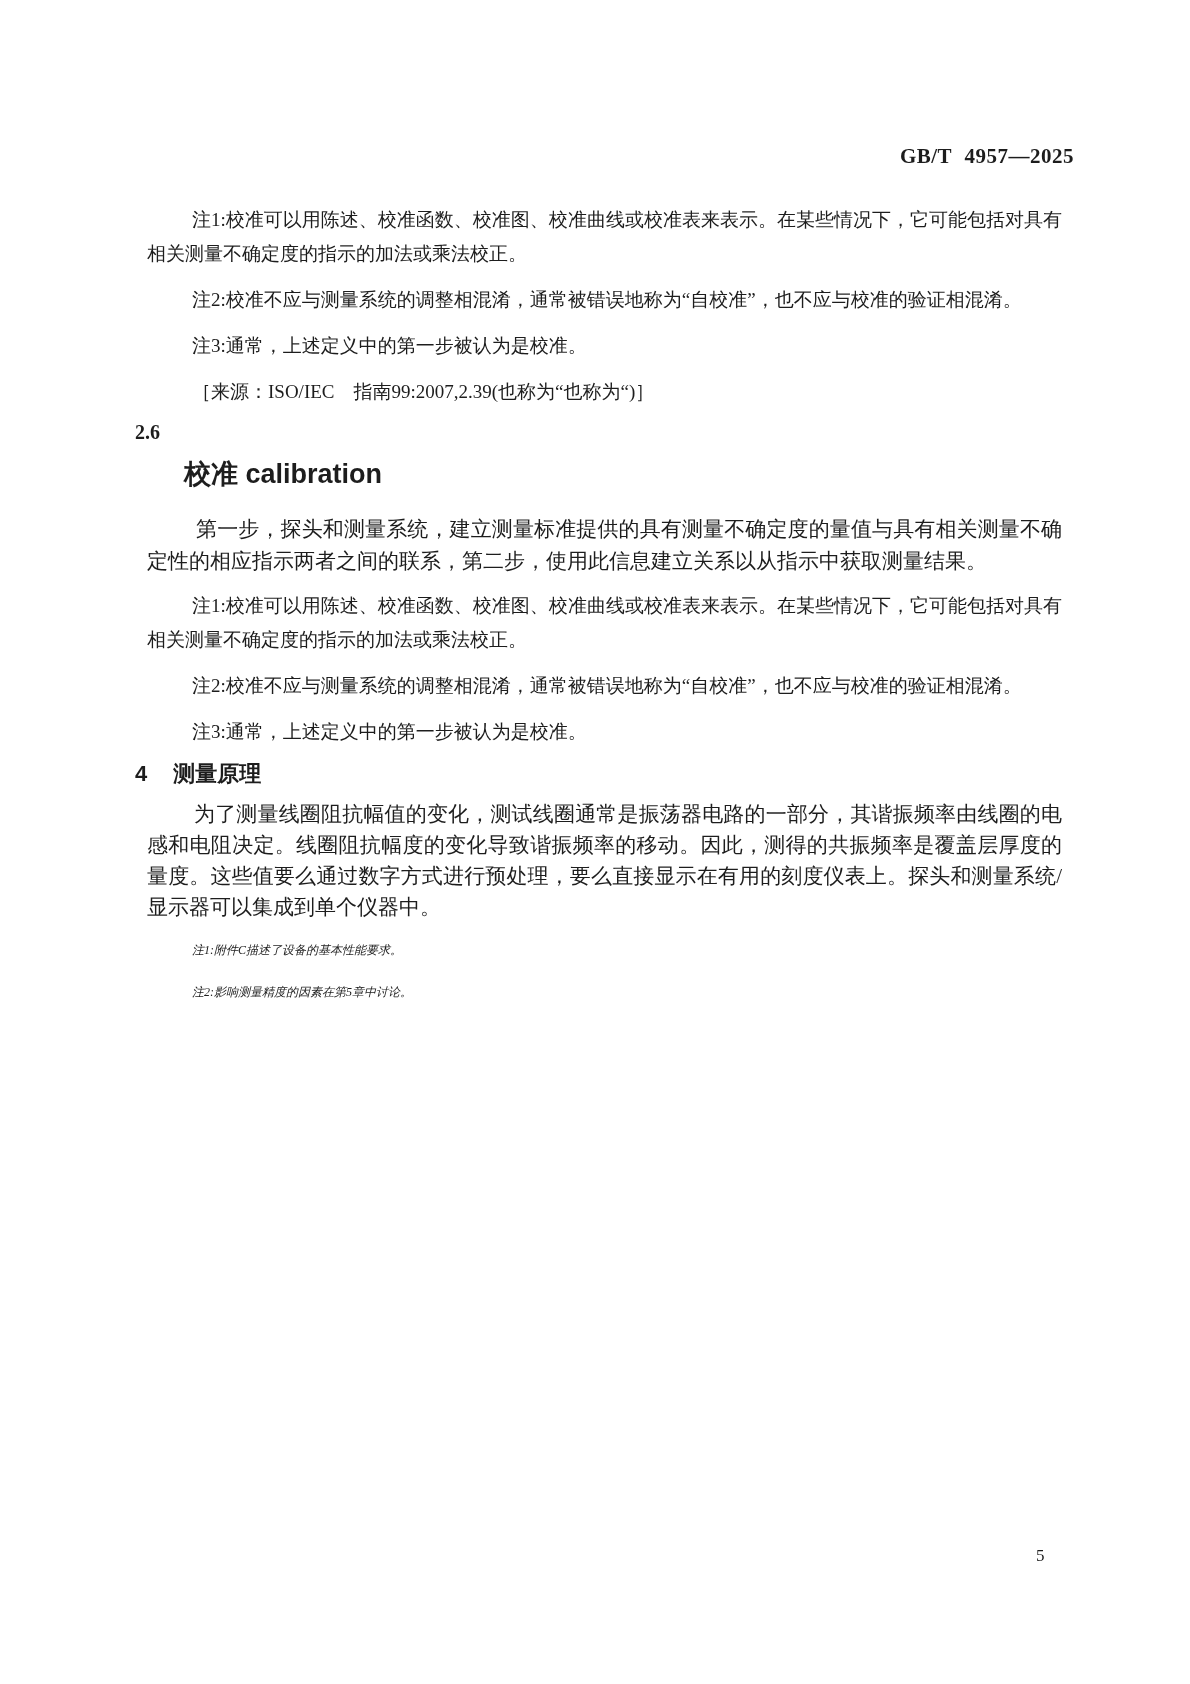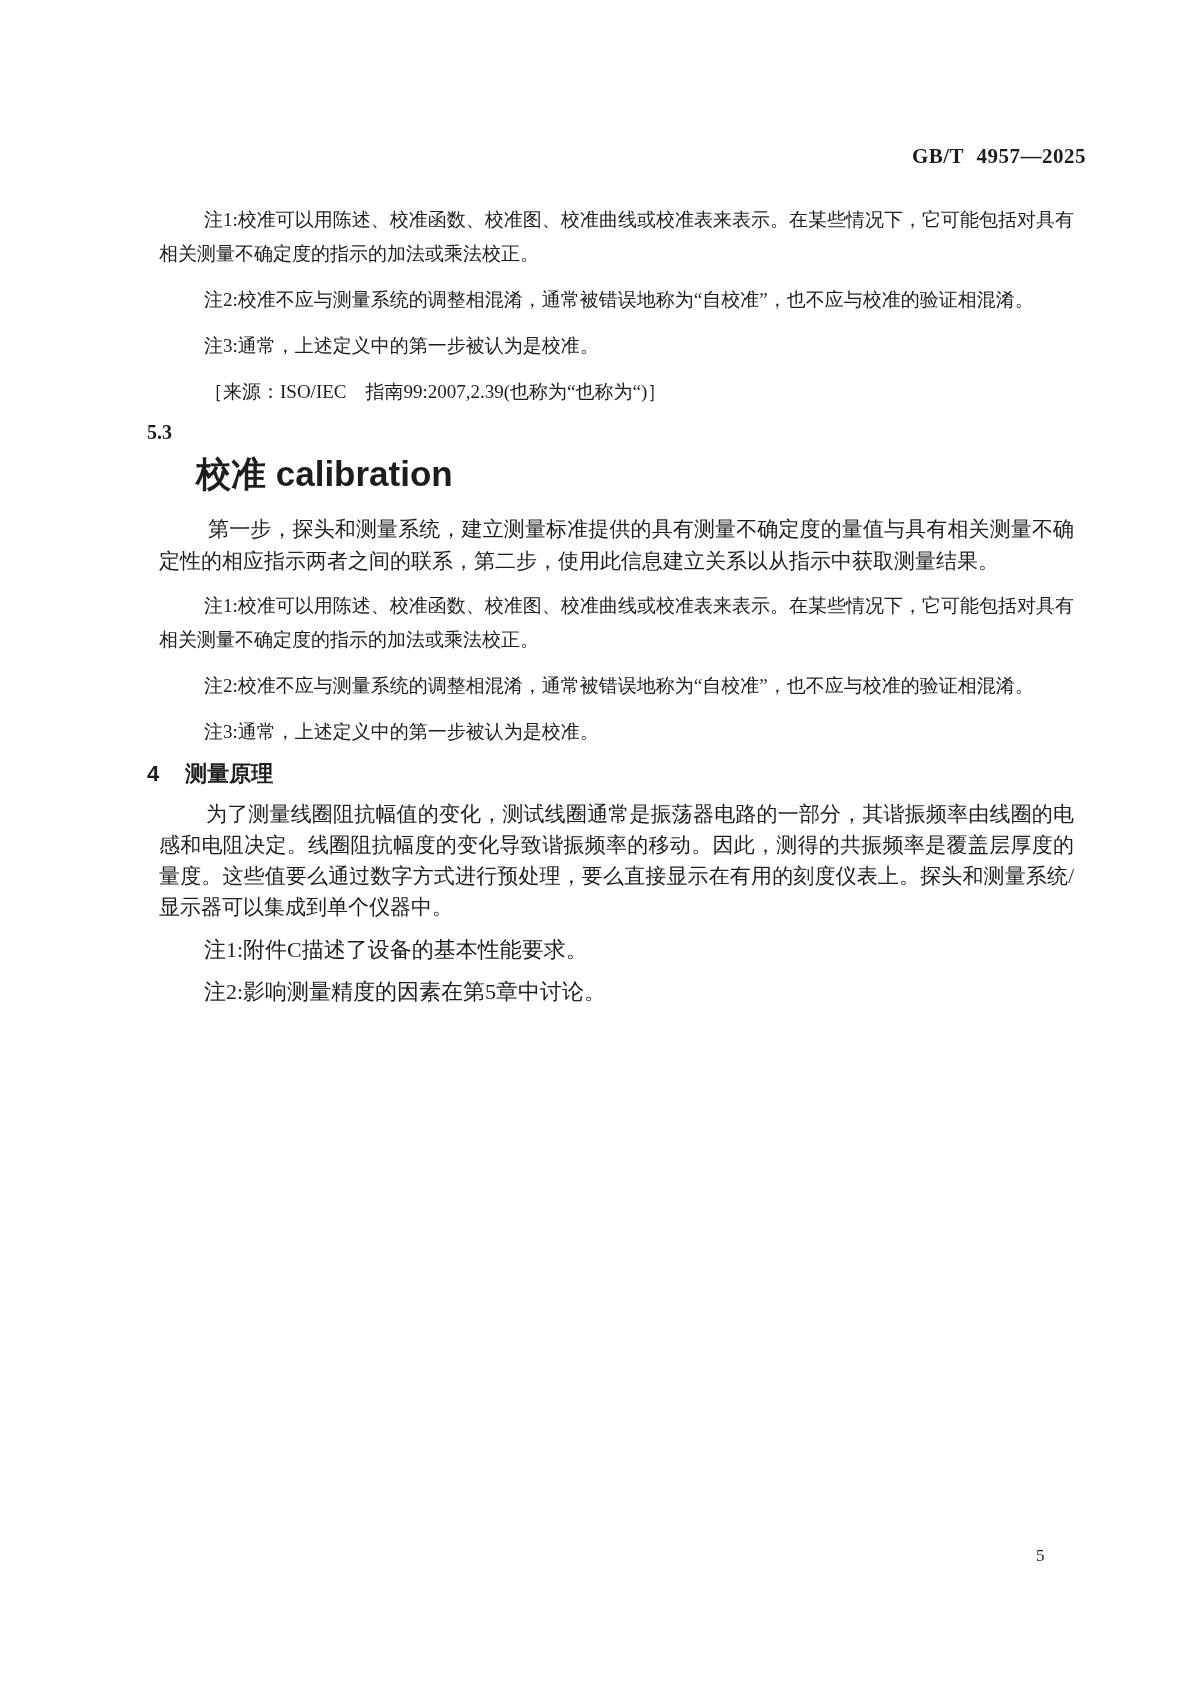--- a/index.html
+++ b/index.html
@@ -11,21 +11,21 @@
     position: relative;
     width: 1190px;
     height: 1684px;
     background: #ffffff;
     color: #1d1d1d;
     font-family: "Liberation Serif", "DejaVu Serif", serif;
     overflow: hidden;
   }
   .content {
     position: absolute;
-    left: 147px;
+    left: 135px;
     top: 145px;
     width: 939px;
   }
   p { margin: 12px; }
 
   .doc-header {
     text-align: right;
     font-weight: bold;
     font-size: 21px;
     line-height: 22px;
@@ -48,21 +48,21 @@
     margin-top: 2px;
     font-weight: bold;
     font-size: 20px;
     line-height: 22px;
     font-family: "Liberation Serif", "DejaVu Serif", serif;
   }
   .term-heading {
     margin: 16px 0 0 0;
     padding-left: 49px;
     font-weight: bold;
-    font-size: 35px;
+    font-size: 27px;
     line-height: 30px;
     font-family: "Liberation Sans", "DejaVu Sans", sans-serif;
   }
   .def-para {
     margin-top: 24px;
     font-size: 21px;
     line-height: 32px;
     text-align: justify;
     text-indent: 49px;
   }
@@ -79,23 +79,24 @@
   .body-para {
     font-size: 21px;
     line-height: 31px;
     text-align: justify;
     text-indent: 47px;
   }
   .body-para-first { margin-top: 37px; }
 
   .sec4-notes {
     margin-top: 3px;
-    font-size: 22px;
+    font-size: 12px;
     line-height: 30px;
     text-align: justify;
+    font-style: italic;
   }
   .sec4-notes .note-para { text-indent: 45px; }
 
   .page-num {
     position: absolute;
     left: 1036px;
     top: 1546px;
     font-size: 17px;
     line-height: 20px;
     font-family: "Liberation Serif", "DejaVu Serif", serif;
@@ -109,21 +110,21 @@
 
     <div class="doc-header">GB/T 4957—2025</div>
 
     <section class="notes-block notes-block-a">
       <p class="note-para">注1:校准可以用陈述、校准函数、校准图、校准曲线或校准表来表示。在某些情况下，它可能包括对具有相关测量不确定度的指示的加法或乘法校正。</p>
       <p class="note-para">注2:校准不应与测量系统的调整相混淆，通常被错误地称为“自校准”，也不应与校准的验证相混淆。</p>
       <p class="note-para">注3:通常，上述定义中的第一步被认为是校准。</p>
       <p class="source-para">［来源：ISO/IEC　指南99:2007,2.39(也称为“也称为“)］</p>
     </section>
 
-    <div class="clause-num-32">5.3</div>
+    <div class="clause-num-32">2.6</div>
 
     <h2 class="term-heading">校准 calibration</h2>
 
     <p class="def-para">第一步，探头和测量系统，建立测量标准提供的具有测量不确定度的量值与具有相关测量不确定性的相应指示两者之间的联系，第二步，使用此信息建立关系以从指示中获取测量结果。</p>
 
     <section class="notes-block notes-block-b">
       <p class="note-para">注1:校准可以用陈述、校准函数、校准图、校准曲线或校准表来表示。在某些情况下，它可能包括对具有相关测量不确定度的指示的加法或乘法校正。</p>
       <p class="note-para">注2:校准不应与测量系统的调整相混淆，通常被错误地称为“自校准”，也不应与校准的验证相混淆。</p>
       <p class="note-para">注3:通常，上述定义中的第一步被认为是校准。</p>
     </section>

